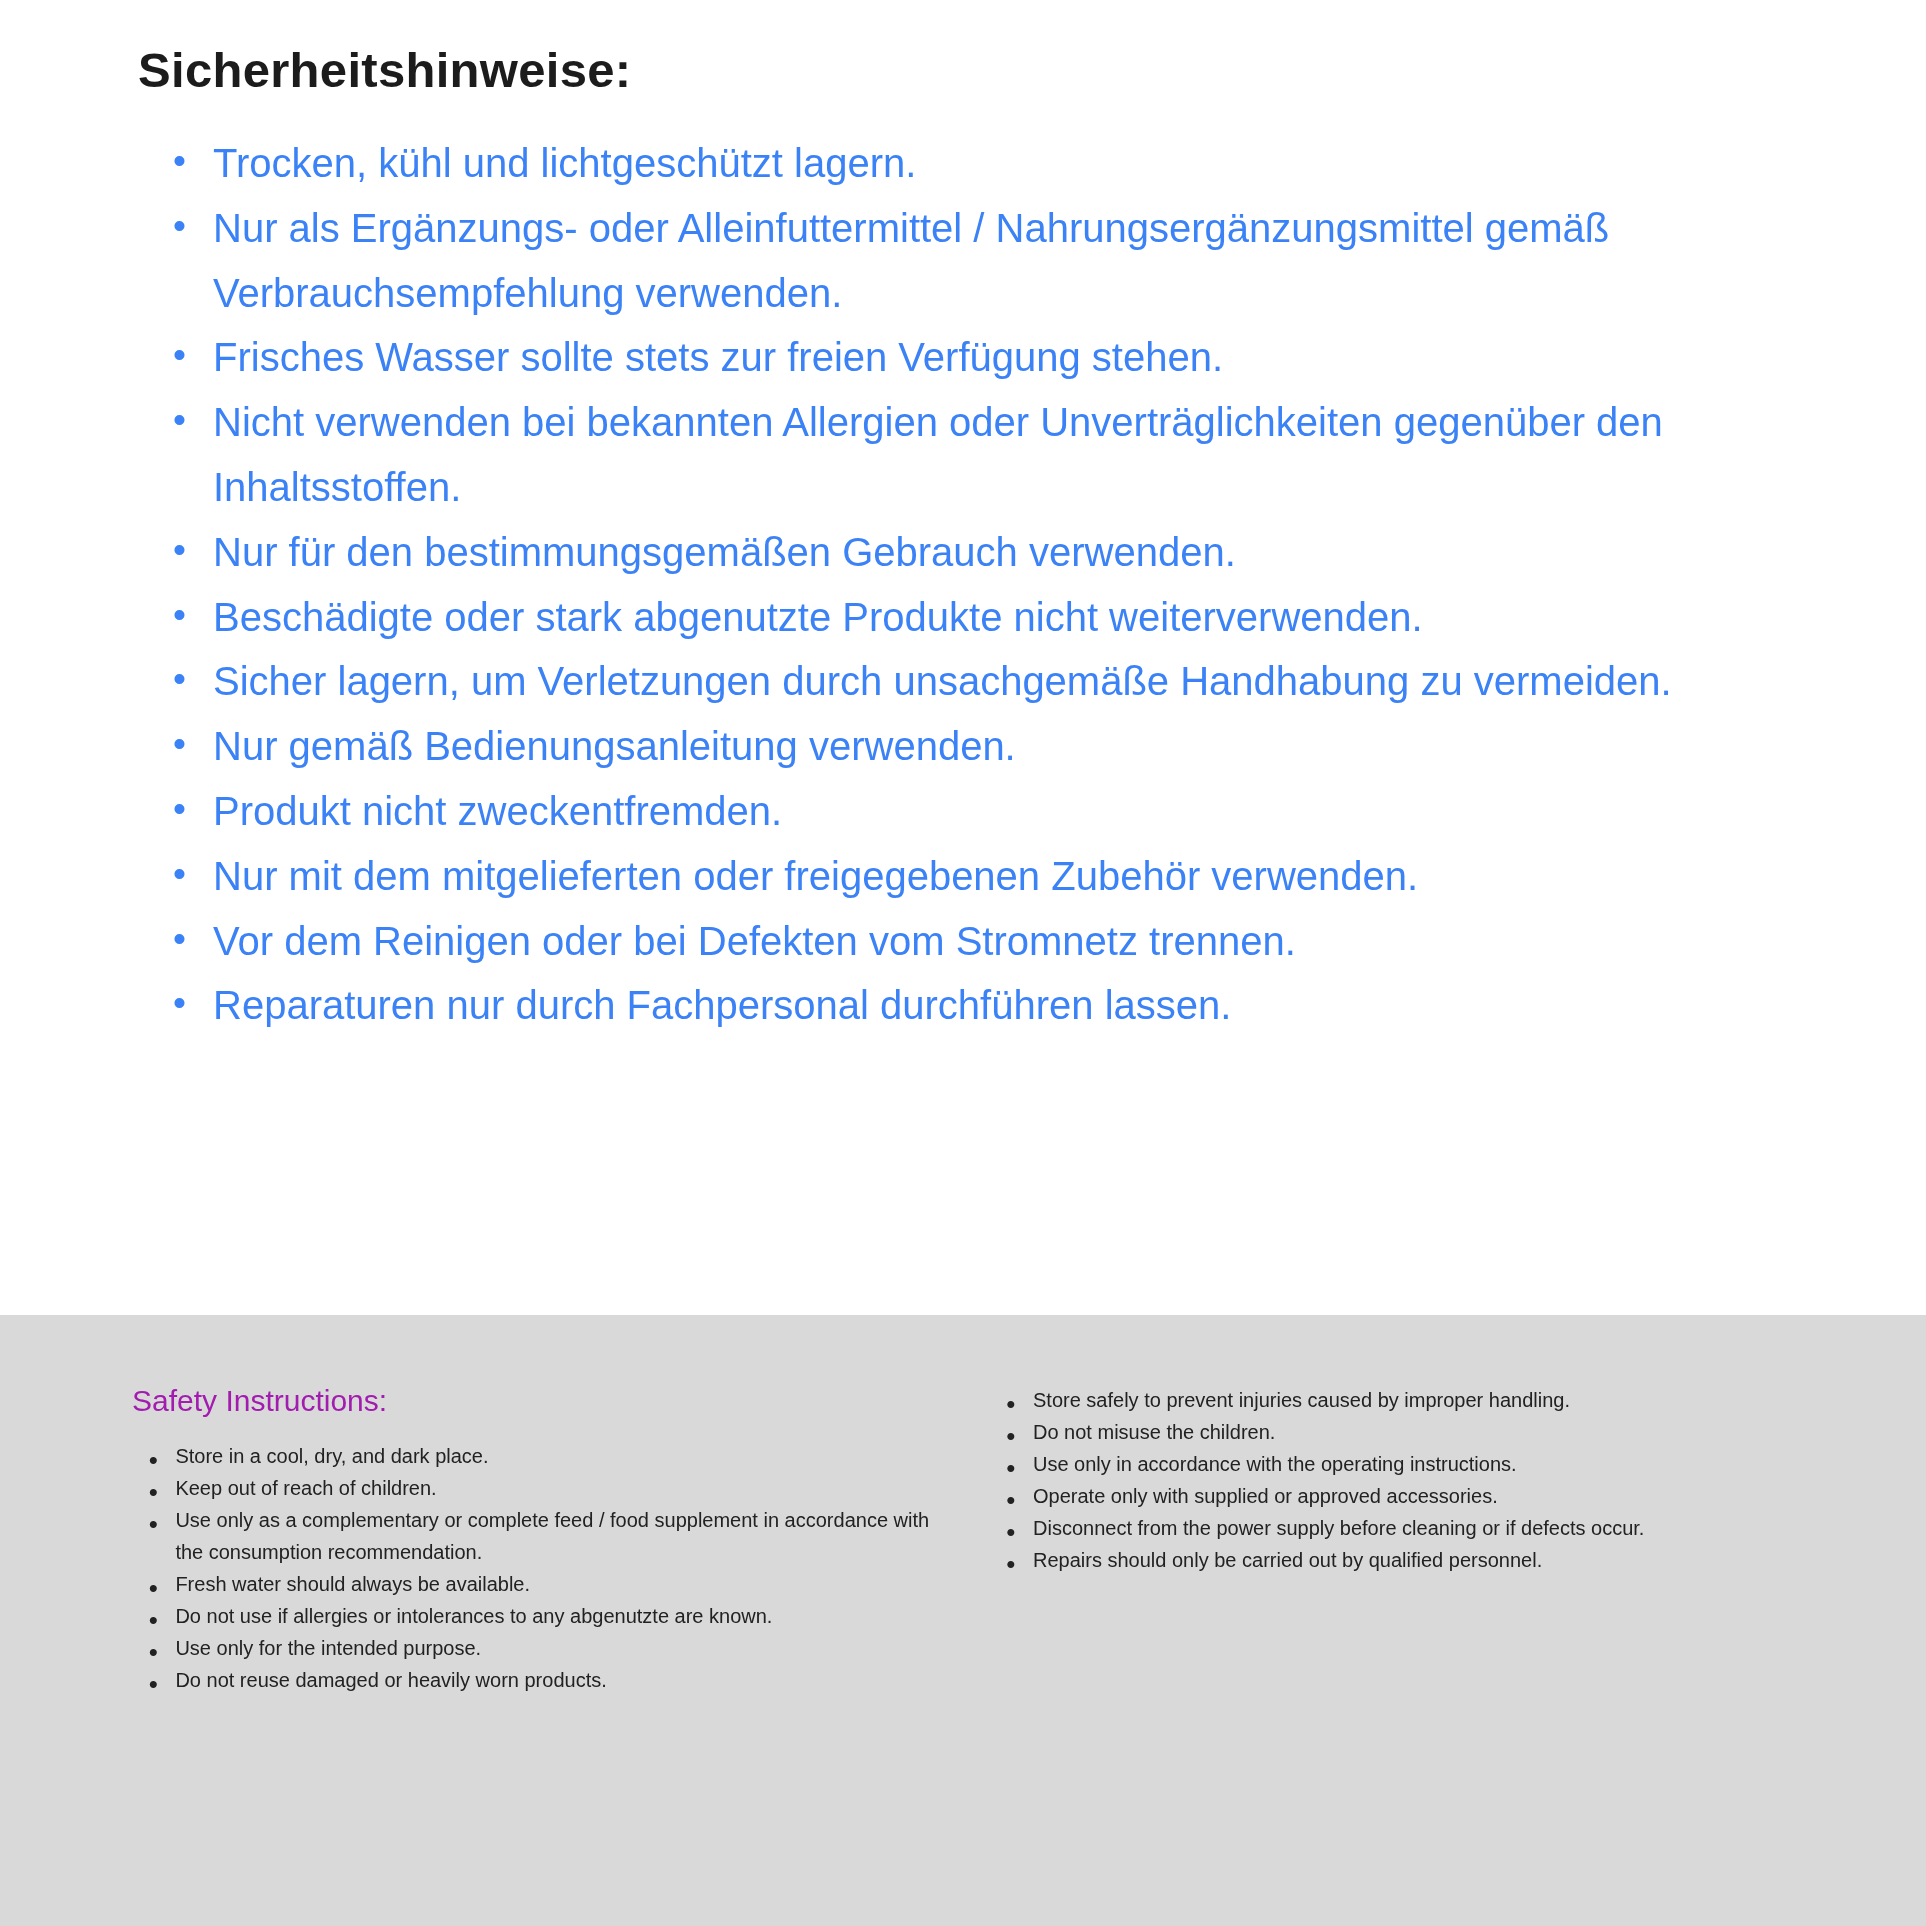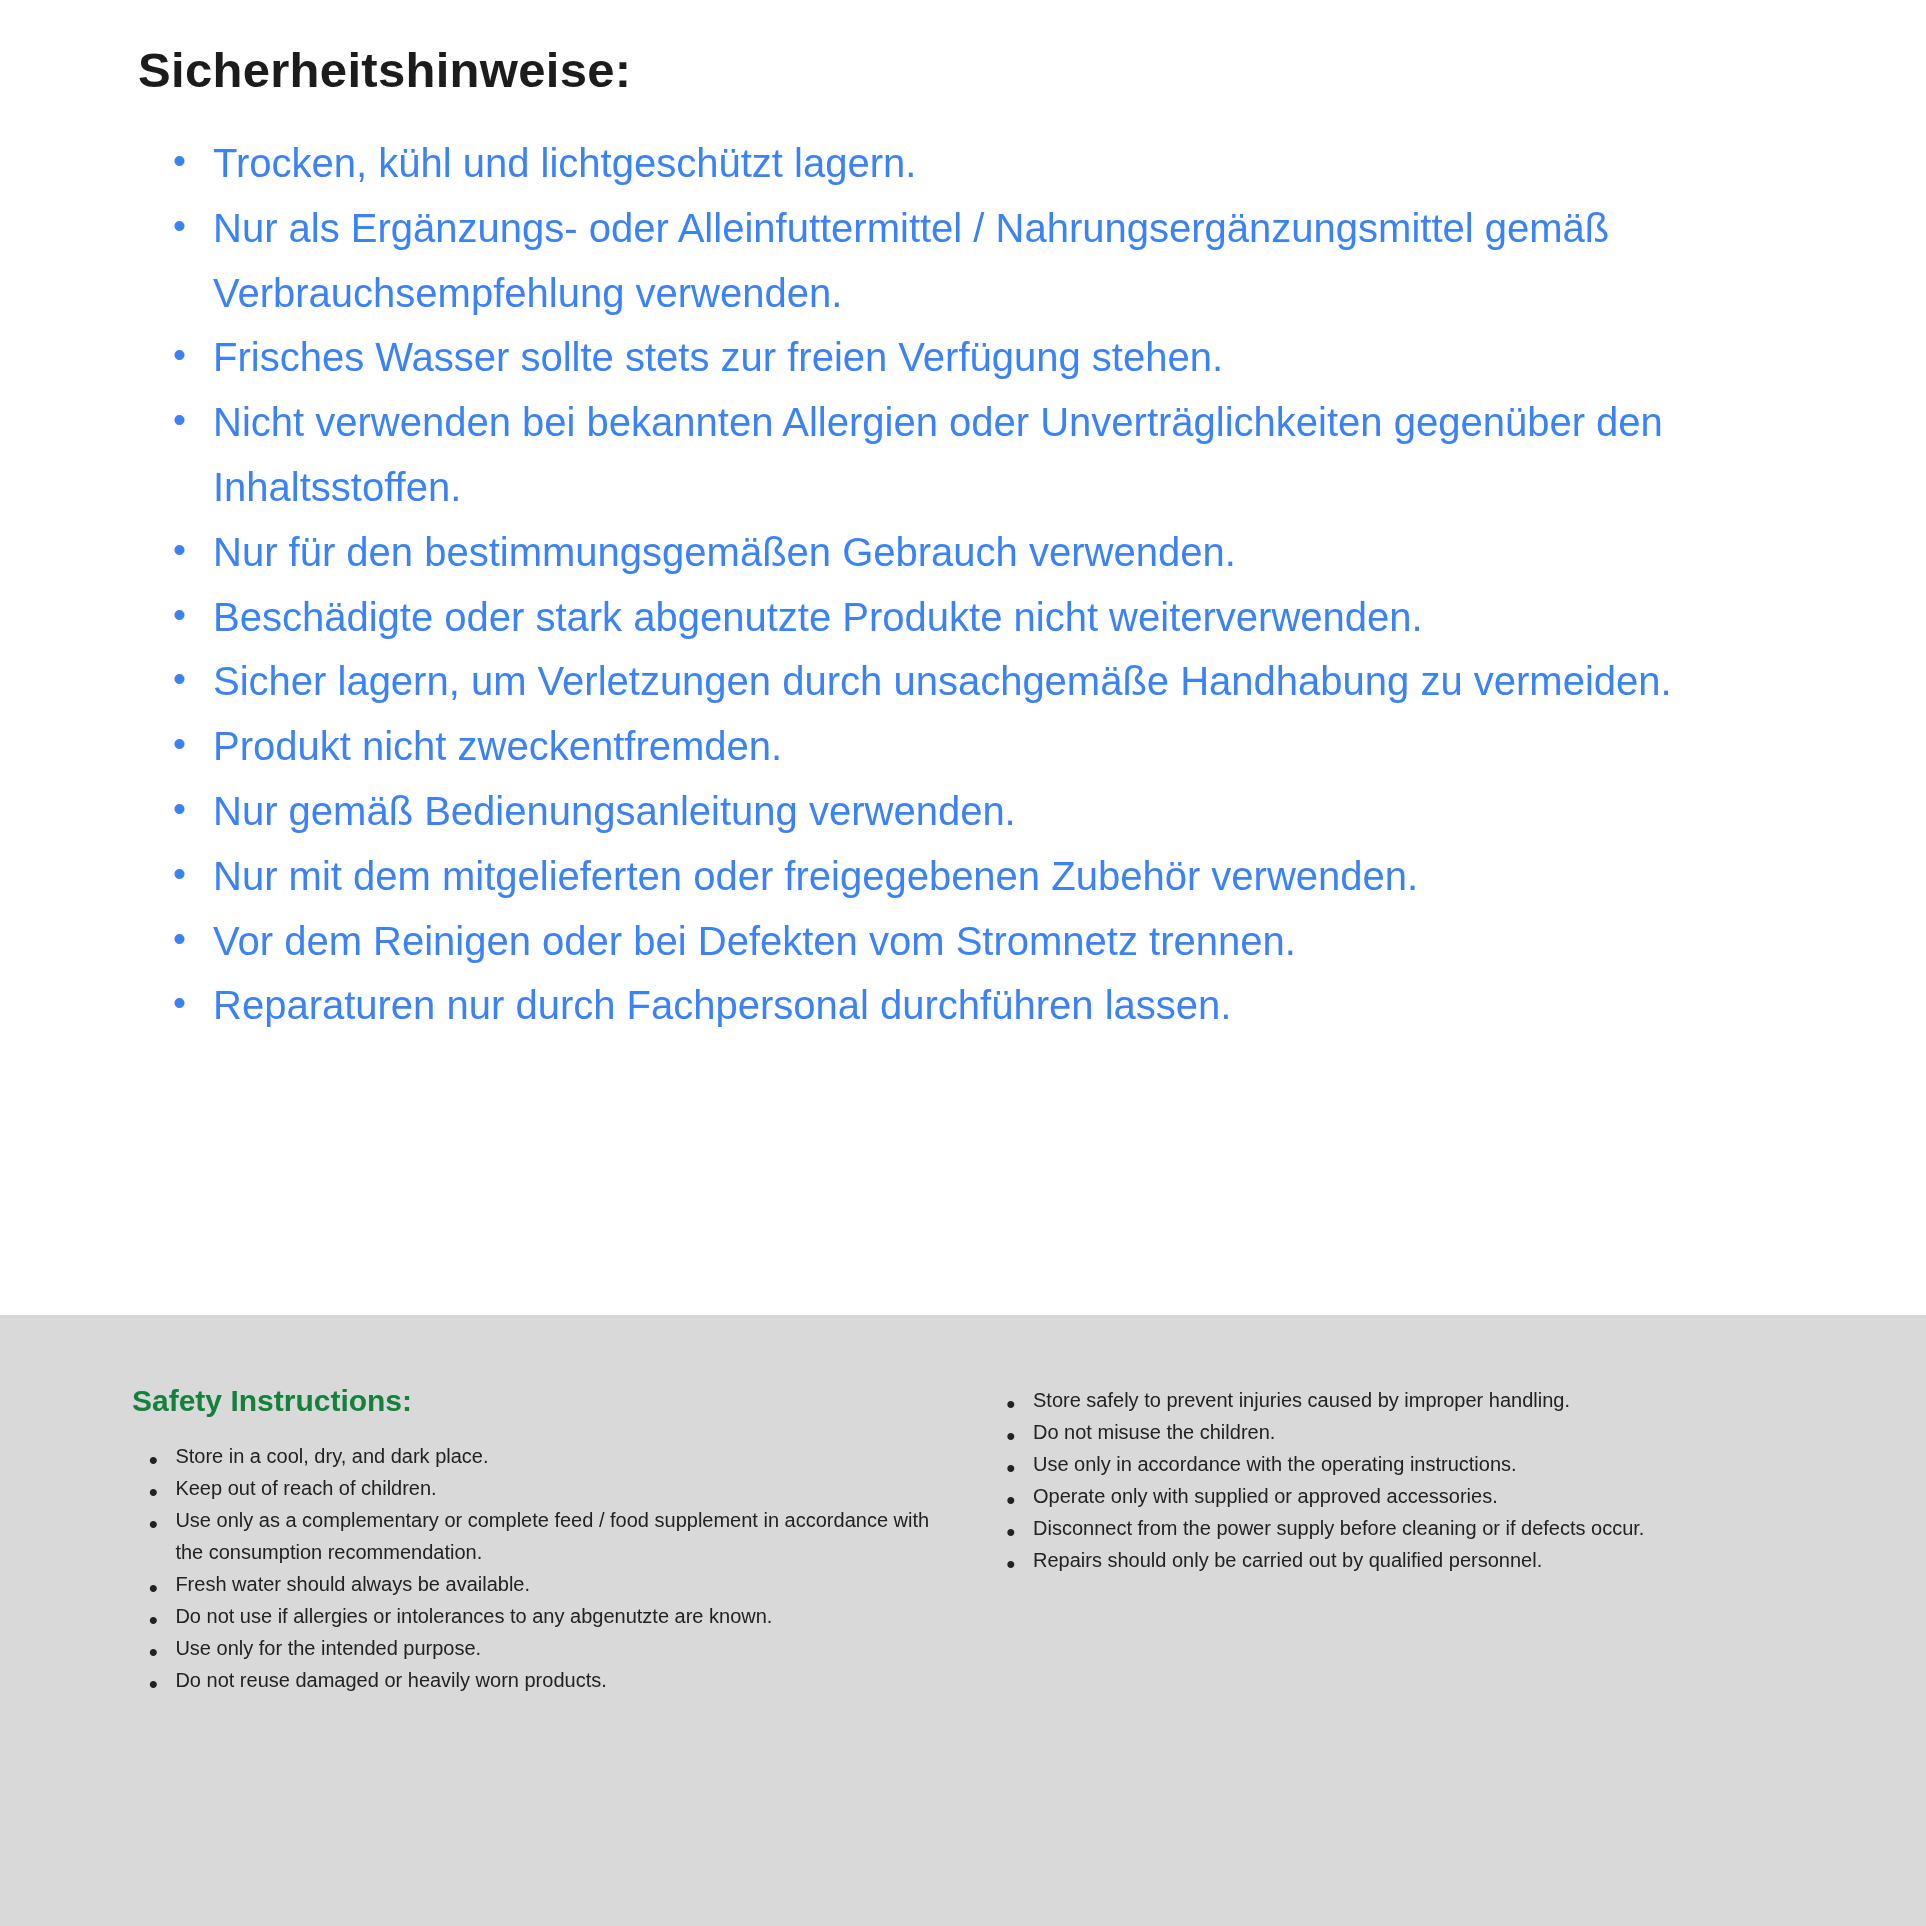--- a/index.html
+++ b/index.html
@@ -59,23 +59,23 @@
   .en-columns {
     display: flex;
     gap: 61px;
   }
   .en-col {
     flex: 1 1 0;
     min-width: 0;
   }
   .en-heading {
     font-size: 30px;
-    font-weight: 700;
+    font-weight: 400;
     margin: 0 0 22px 0;
-    color: #15803d;
+    color: #a21caf;
   }
   .en-list {
     list-style: none;
     margin: 0;
     padding: 0 0 0 15.4px;
   }
   .en-col-right .en-list {
     padding-left: 0;
   }
   .en-list li {
@@ -100,22 +100,22 @@
 <section class="de-section">
   <h1 class="de-heading">Sicherheitshinweise:</h1>
   <ul class="de-list">
     <li>Trocken, kühl und lichtgeschützt lagern.</li>
     <li>Nur als Ergänzungs- oder Alleinfuttermittel / Nahrungsergänzungsmittel gemäß Verbrauchsempfehlung verwenden.</li>
     <li>Frisches Wasser sollte stets zur freien Verfügung stehen.</li>
     <li>Nicht verwenden bei bekannten Allergien oder Unverträglichkeiten gegenüber den Inhaltsstoffen.</li>
     <li>Nur für den bestimmungsgemäßen Gebrauch verwenden.</li>
     <li>Beschädigte oder stark abgenutzte Produkte nicht weiterverwenden.</li>
     <li>Sicher lagern, um Verletzungen durch unsachgemäße Handhabung zu vermeiden.</li>
+    <li>Nur gemäß Bedienungsanleitung verwenden.</li>
     <li>Produkt nicht zweckentfremden.</li>
-    <li>Nur gemäß Bedienungsanleitung verwenden.</li>
     <li>Nur mit dem mitgelieferten oder freigegebenen Zubehör verwenden.</li>
     <li>Vor dem Reinigen oder bei Defekten vom Stromnetz trennen.</li>
     <li>Reparaturen nur durch Fachpersonal durchführen lassen.</li>
   </ul>
 </section>
 
 <section class="en-section">
   <div class="en-columns">
 
     <div class="en-col en-col-left">

